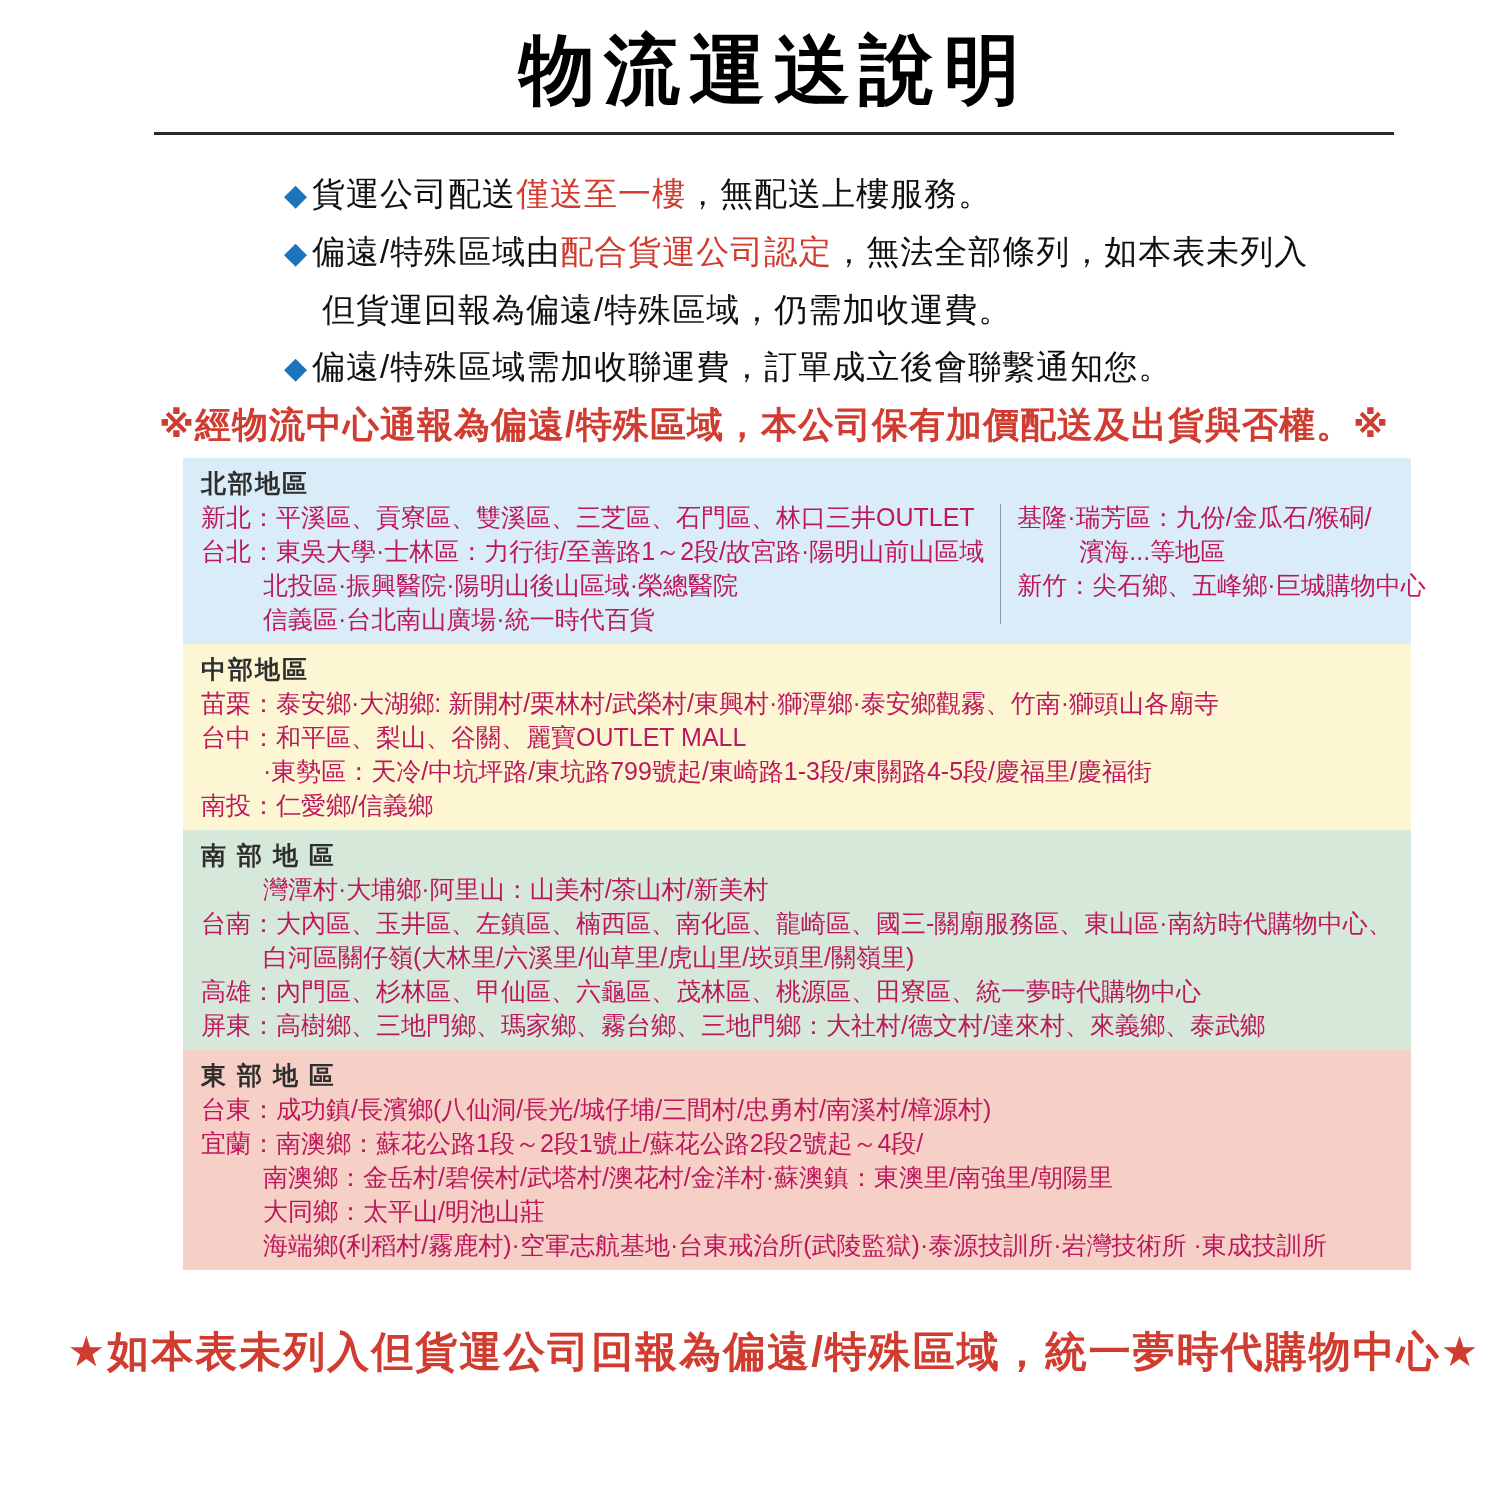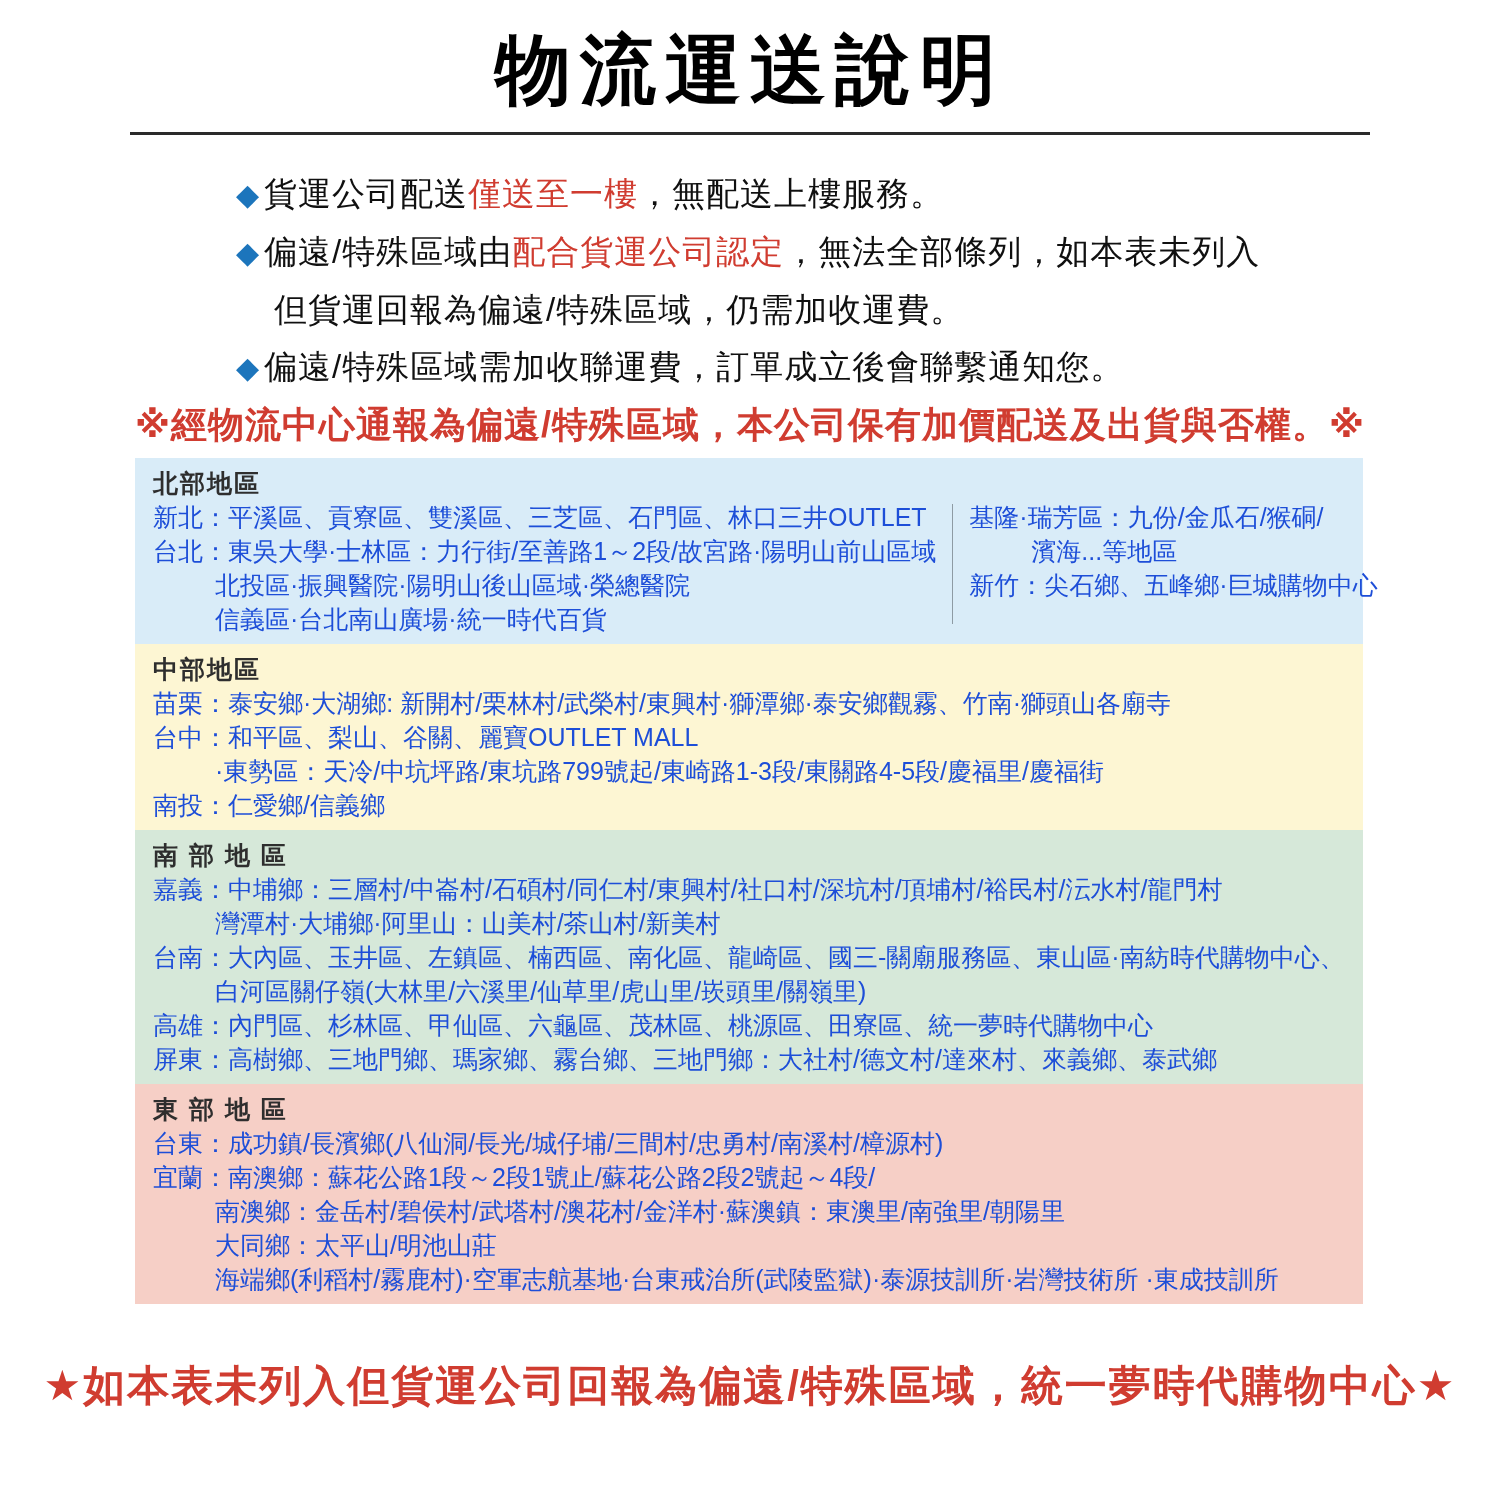--- a/index.html
+++ b/index.html
@@ -6,20 +6,21 @@
   html, body { margin: 0; padding: 0; background: #ffffff; }
   body { font-family: "Liberation Sans", "DejaVu Sans", sans-serif; }
   .page {
     position: relative;
     width: 1500px;
     height: 1500px;
     margin: 0 auto;
     background: #ffffff;
     overflow: hidden;
     color: #1a1a1a;
+    padding-left: 48px;
   }
   .title {
     padding-top: 24px;
     text-align: center;
     font-size: 76px;
     line-height: 92px;
     font-weight: bold;
     letter-spacing: 9px;
     color: #000000;
   }
@@ -70,21 +71,21 @@
   .col-fixed { flex: 0 0 760px; }
   .col-divider {
     flex: 0 0 1px;
     width: 1px;
     background: #8e9ba4;
     margin: 4px 16px 12px 16px;
   }
   .region-line {
     font-size: 25px;
     line-height: 34px;
-    color: #1d4ed8;
+    color: #be185d;
     white-space: nowrap;
   }
   .indent1 { padding-left: 62px; }
   .footer {
     margin-top: 56px;
     text-align: center;
     font-size: 42px;
     line-height: 52px;
     font-weight: bold;
     letter-spacing: 2px;
@@ -134,21 +135,20 @@
             <div class="region-line">台中：和平區、梨山、谷關、麗寶OUTLET MALL</div>
             <div class="region-line indent1">·東勢區：天冷/中坑坪路/東坑路799號起/東崎路1-3段/東關路4-5段/慶福里/慶福街</div>
             <div class="region-line">南投：仁愛鄉/信義鄉</div>
           </div>
         </div>
       </div>
       <div class="region" style="background: rgb(214, 232, 217);">
         <div class="region-title">南 部 地 區</div>
         <div class="region-columns">
           <div class="region-col">
-            <div class="region-line">嘉義：中埔鄉：三層村/中崙村/石碩村/同仁村/東興村/社口村/深坑村/頂埔村/裕民村/沄水村/龍門村</div>
             <div class="region-line indent1">灣潭村·大埔鄉·阿里山：山美村/茶山村/新美村</div>
             <div class="region-line">台南：大內區、玉井區、左鎮區、楠西區、南化區、龍崎區、國三-關廟服務區、東山區·南紡時代購物中心、</div>
             <div class="region-line indent1">白河區關仔嶺(大林里/六溪里/仙草里/虎山里/崁頭里/關嶺里)</div>
             <div class="region-line">高雄：內門區、杉林區、甲仙區、六龜區、茂林區、桃源區、田寮區、統一夢時代購物中心</div>
             <div class="region-line">屏東：高樹鄉、三地門鄉、瑪家鄉、霧台鄉、三地門鄉：大社村/德文村/達來村、來義鄉、泰武鄉</div>
           </div>
         </div>
       </div>
       <div class="region" style="background: rgb(246, 207, 198);">
         <div class="region-title">東 部 地 區</div>

